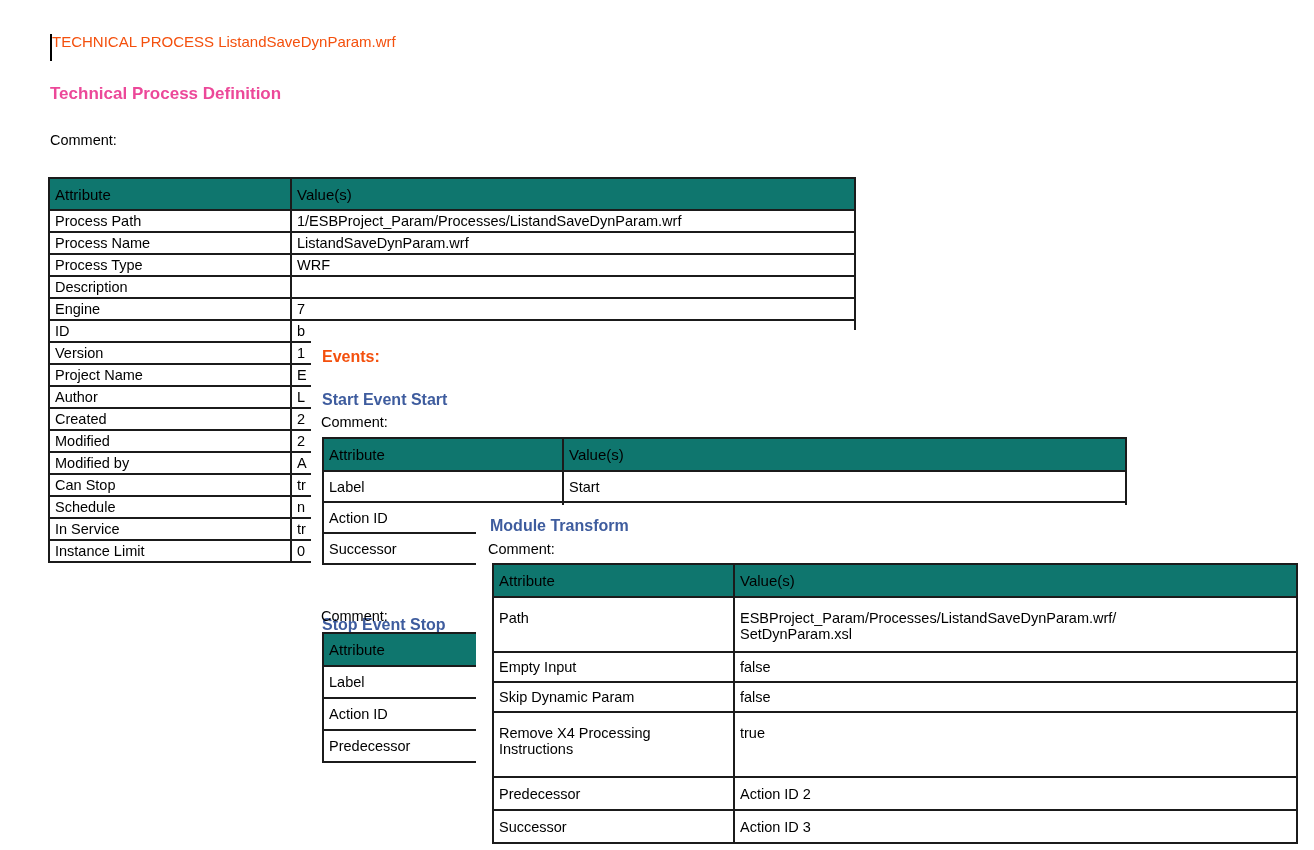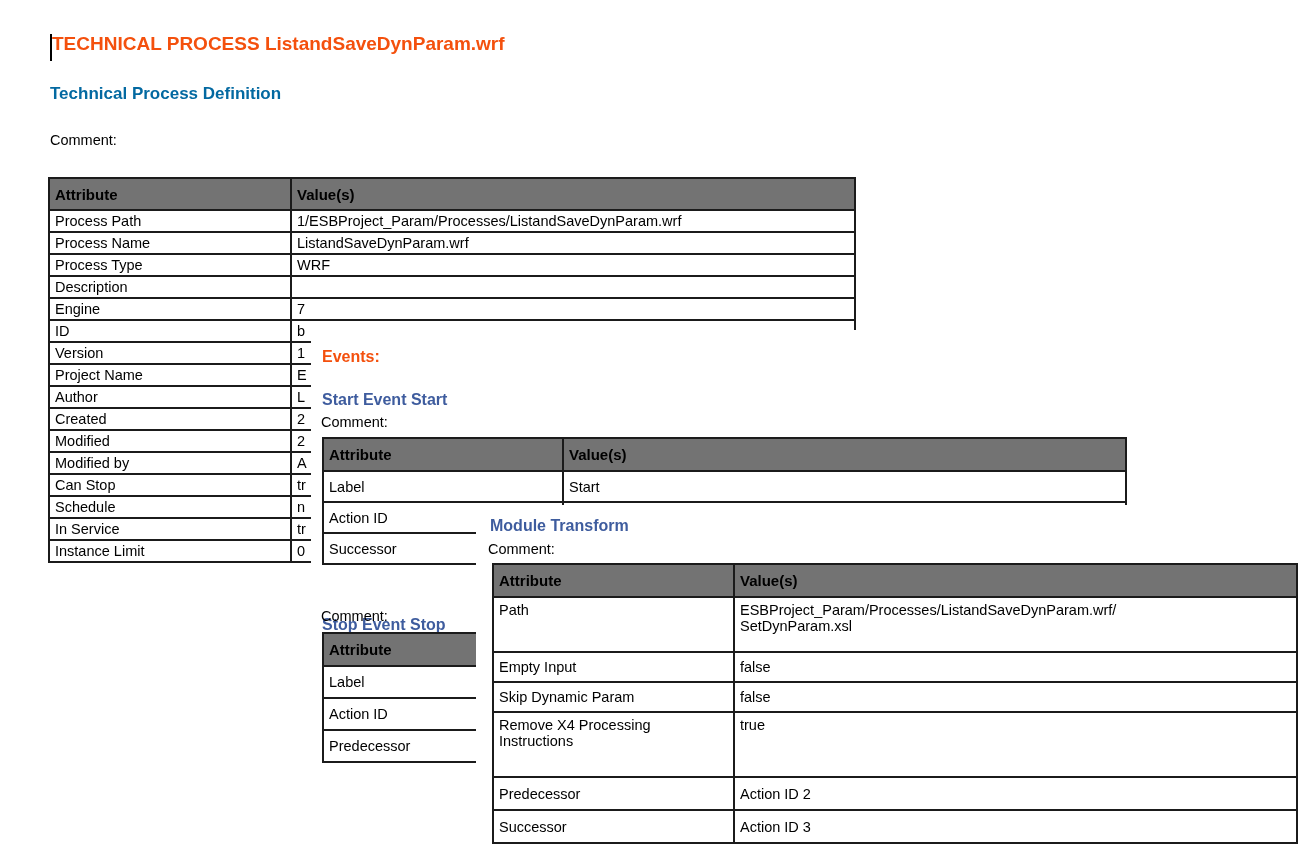--- a/index.html
+++ b/index.html
@@ -4,36 +4,36 @@
 <style>
   html,body{margin:0;padding:0;}
   body{
     width:1314px;height:850px;background:#ffffff;
     font-family:"Liberation Sans", sans-serif;color:#000;
     position:relative;overflow:hidden;
   }
   .canvas{position:absolute;left:0;top:0;width:1314px;height:850px;background:#fff;}
 
   
-  .h1{position:absolute;left:52px;top:33px;font-size:19px;font-weight:bold;color:#f4500d;white-space:nowrap;}
-  .h2{position:absolute;left:50px;top:84px;font-size:17px;font-weight:bold;color:#0369a1;white-space:nowrap;}
+  .h1{position:absolute;left:52px;top:33px;font-size:15px;font-weight:normal;color:#f4500d;white-space:nowrap;}
+  .h2{position:absolute;left:50px;top:84px;font-size:17px;font-weight:bold;color:#ec4899;white-space:nowrap;}
   .h-orange{position:absolute;font-size:16px;font-weight:bold;color:#f4500d;white-space:nowrap;}
   .h-blue{position:absolute;font-size:16px;font-weight:bold;color:#3e5c9e;white-space:nowrap;}
   .comment{position:absolute;font-size:14.5px;color:#000;white-space:nowrap;}
   .main-comment{left:50px;top:132px;}
 
   .cursor{position:absolute;left:50px;top:34px;width:2px;height:27px;background:#000;}
 
   
   .attr-table{border-collapse:collapse;table-layout:fixed;background:#fff;}
   .attr-table th,.attr-table td{
     border:2px solid #1b1b1b;padding:2px 6px 2px 5px;
     font-size:14.5px;text-align:left;vertical-align:middle;overflow:hidden;
   }
-  .attr-table th{background:#737373;font-weight:bold;font-size:15px;}
+  .attr-table th{background:#0f766e;font-weight:normal;font-size:15px;}
   .pre{white-space:pre-line;vertical-align:top;}
 
   
   .tbl-clip{position:absolute;left:48px;top:177px;width:812px;height:548px;overflow:hidden;}
   .main-tbl{width:806px;}
   .main-tbl tr{height:20px;}
   .main-tbl tr.hdr{height:32px;}
 
   
   .panel{position:absolute;background:#ffffff;}
@@ -54,21 +54,21 @@
   .stop-tbl tr.hdr{height:33px;}
 
   .mod-h{left:14px;top:12px;}
   .mod-c{left:12px;top:36px;}
   .mod-tbl{position:absolute;left:16px;top:58px;width:804px;}
   .mod-tbl tr.hdr{height:33px;}
   .mod-tbl tr.r-path{height:55px;}
   .mod-tbl tr.r-std{height:30px;}
   .mod-tbl tr.r-tall{height:65px;}
   .mod-tbl tr.r-end{height:33px;}
-  .mod-tbl td.top{vertical-align:top;padding-top:4px;}
+  .mod-tbl td.top{vertical-align:top;padding-top:12px;}
 </style>
 </head>
 <body>
 
 <div class="canvas">
 
   <div class="cursor"></div>
   <div class="h1">TECHNICAL PROCESS ListandSaveDynParam.wrf</div>
   <div class="h2">Technical Process Definition</div>
   <div class="comment main-comment">Comment:</div>

